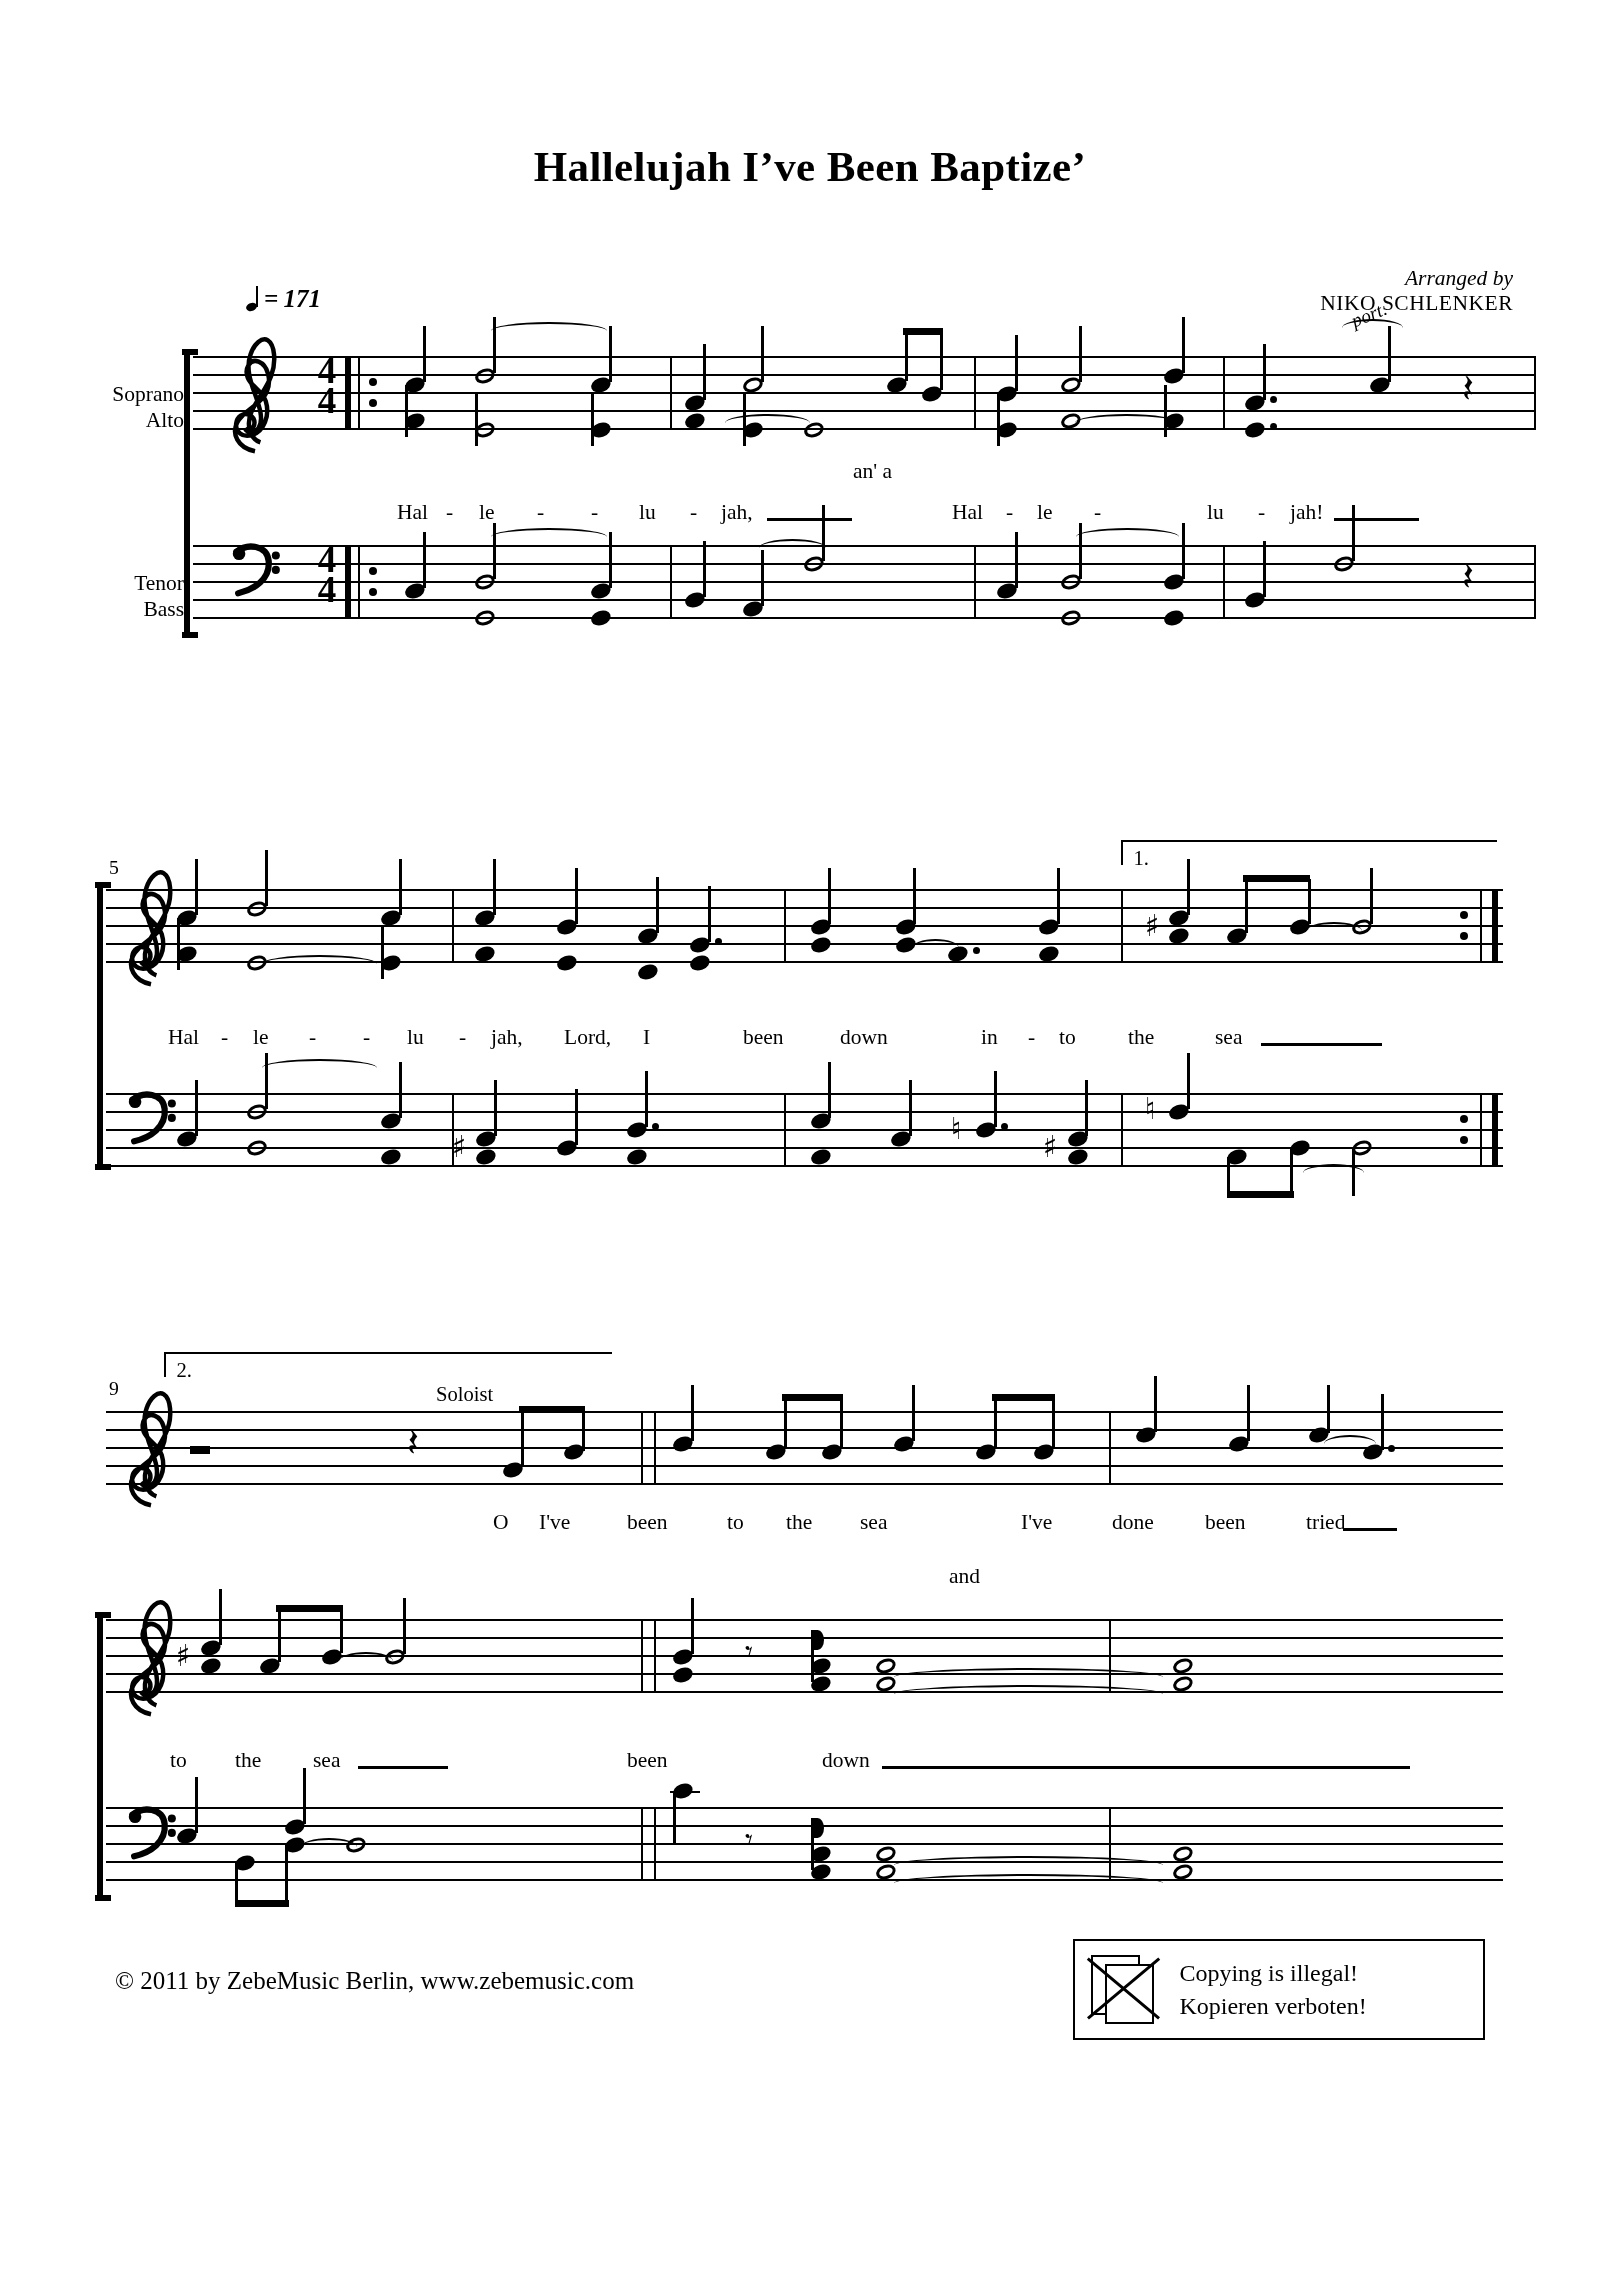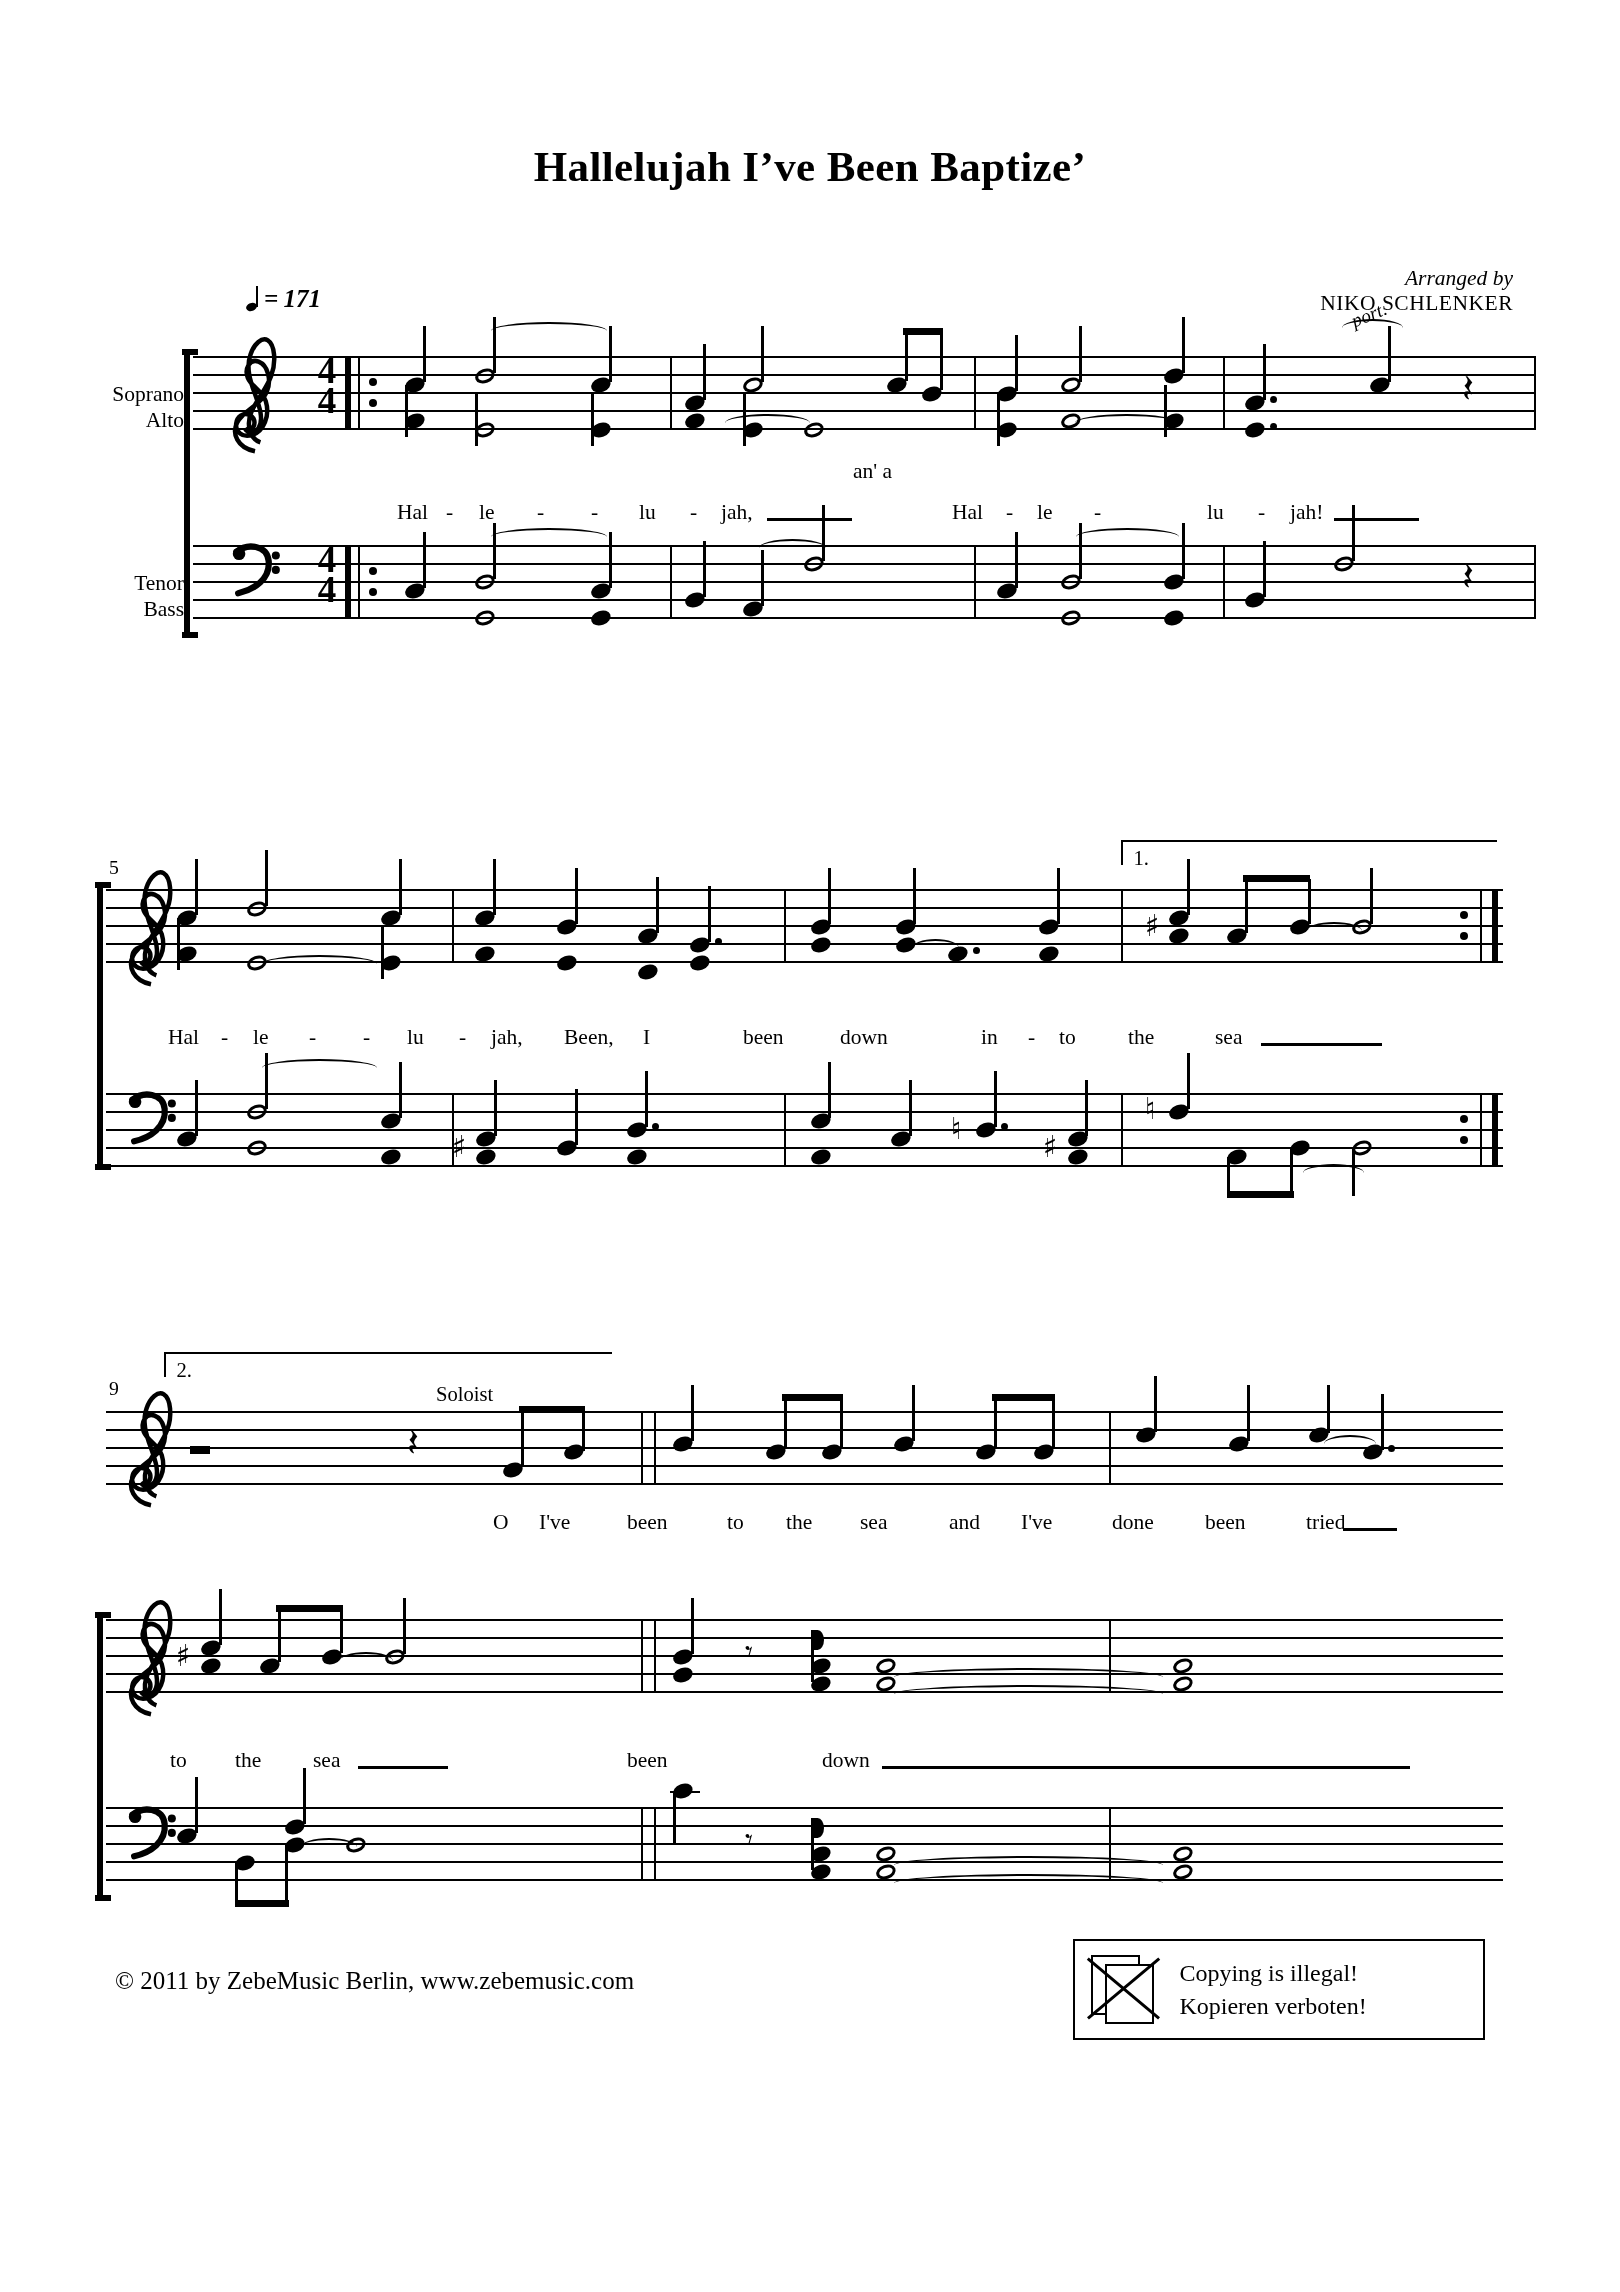--- a/index.html
+++ b/index.html
@@ -695,21 +695,21 @@
 
     <div id="lyrics2">
         <div class="lyric" style="left: 168px; top: 1025px;">Hal</div>
         <div class="lyric" style="left: 221px; top: 1025px;">-</div>
         <div class="lyric" style="left: 253px; top: 1025px;">le</div>
         <div class="lyric" style="left: 309px; top: 1025px;">-</div>
         <div class="lyric" style="left: 363px; top: 1025px;">-</div>
         <div class="lyric" style="left: 407px; top: 1025px;">lu</div>
         <div class="lyric" style="left: 459px; top: 1025px;">-</div>
         <div class="lyric" style="left: 491px; top: 1025px;">jah,</div>
-        <div class="lyric" style="left: 564px; top: 1025px;">Been,</div>
+        <div class="lyric" style="left: 564px; top: 1025px;">Lord,</div>
         <div class="lyric" style="left: 643px; top: 1025px;">I</div>
         <div class="lyric" style="left: 743px; top: 1025px;">been</div>
         <div class="lyric" style="left: 840px; top: 1025px;">down</div>
         <div class="lyric" style="left: 981px; top: 1025px;">in</div>
         <div class="lyric" style="left: 1028px; top: 1025px;">-</div>
         <div class="lyric" style="left: 1059px; top: 1025px;">to</div>
         <div class="lyric" style="left: 1128px; top: 1025px;">the</div>
         <div class="lyric" style="left: 1215px; top: 1025px;">sea</div>
       </div>
   </div>
@@ -873,21 +873,21 @@
     <div class="nh open" style="left:1173px; top:1847px;"></div>
     <div class="nh open" style="left:1173px; top:1865px;"></div>
 
     <div id="lyrics3a">
         <div class="lyric" style="left: 493px; top: 1510px;">O</div>
         <div class="lyric" style="left: 539px; top: 1510px;">I've</div>
         <div class="lyric" style="left: 627px; top: 1510px;">been</div>
         <div class="lyric" style="left: 727px; top: 1510px;">to</div>
         <div class="lyric" style="left: 786px; top: 1510px;">the</div>
         <div class="lyric" style="left: 860px; top: 1510px;">sea</div>
-        <div class="lyric" style="left: 949px; top: 1510px;">and</div>
+        <div class="lyric" style="left: 949px; top: 1564px;">and</div>
         <div class="lyric" style="left: 1021px; top: 1510px;">I've</div>
         <div class="lyric" style="left: 1112px; top: 1510px;">done</div>
         <div class="lyric" style="left: 1205px; top: 1510px;">been</div>
         <div class="lyric" style="left: 1306px; top: 1510px;">tried</div>
       </div>
     <div id="lyrics3b">
         <div class="lyric" style="left: 170px; top: 1748px;">to</div>
         <div class="lyric" style="left: 235px; top: 1748px;">the</div>
         <div class="lyric" style="left: 313px; top: 1748px;">sea</div>
         <div class="lyric" style="left: 627px; top: 1748px;">been</div>

